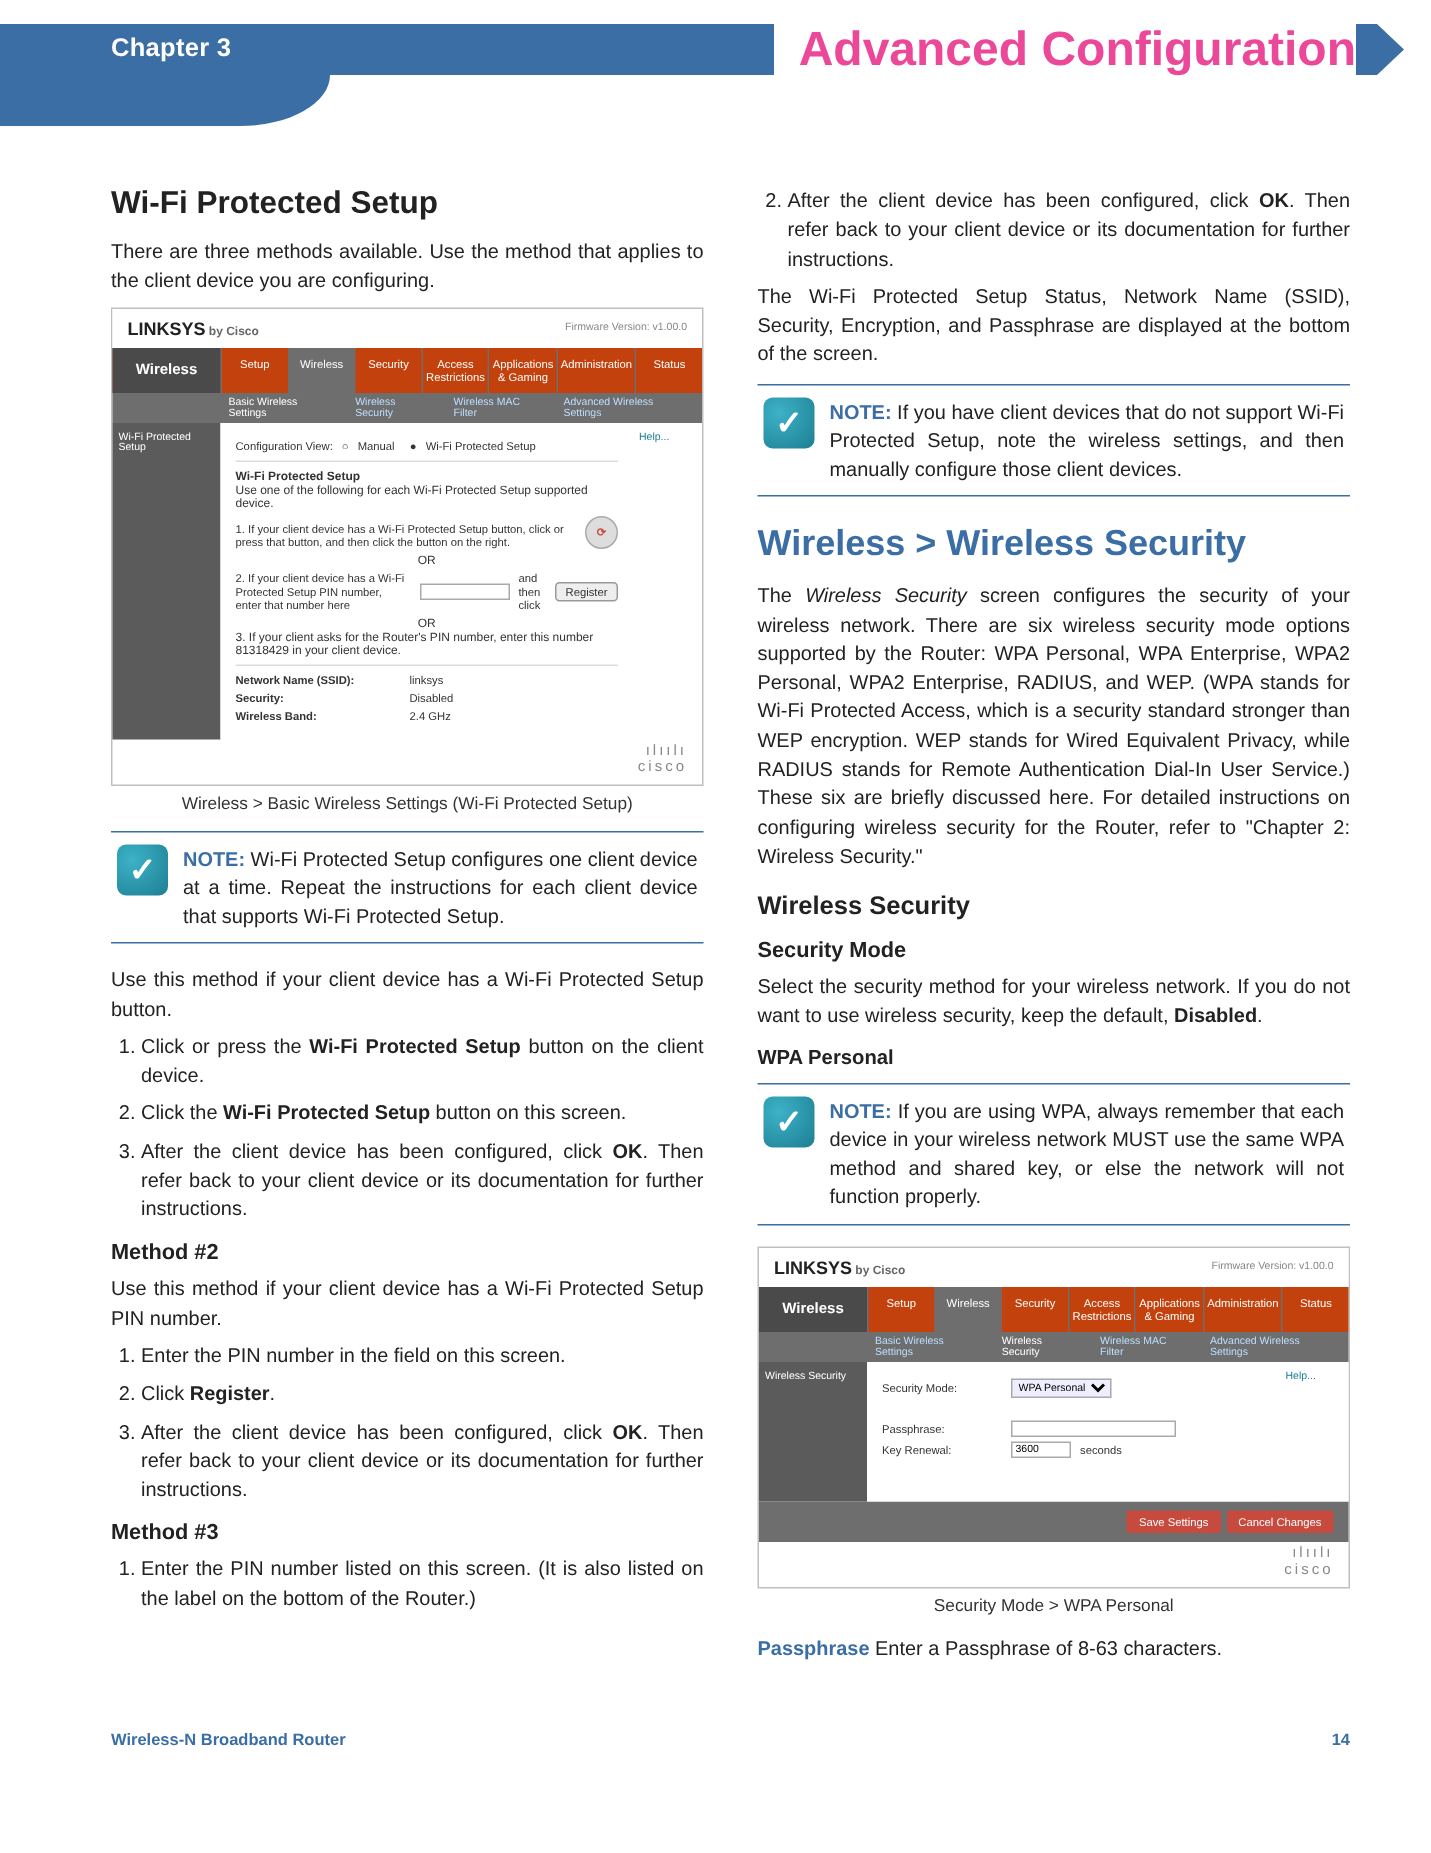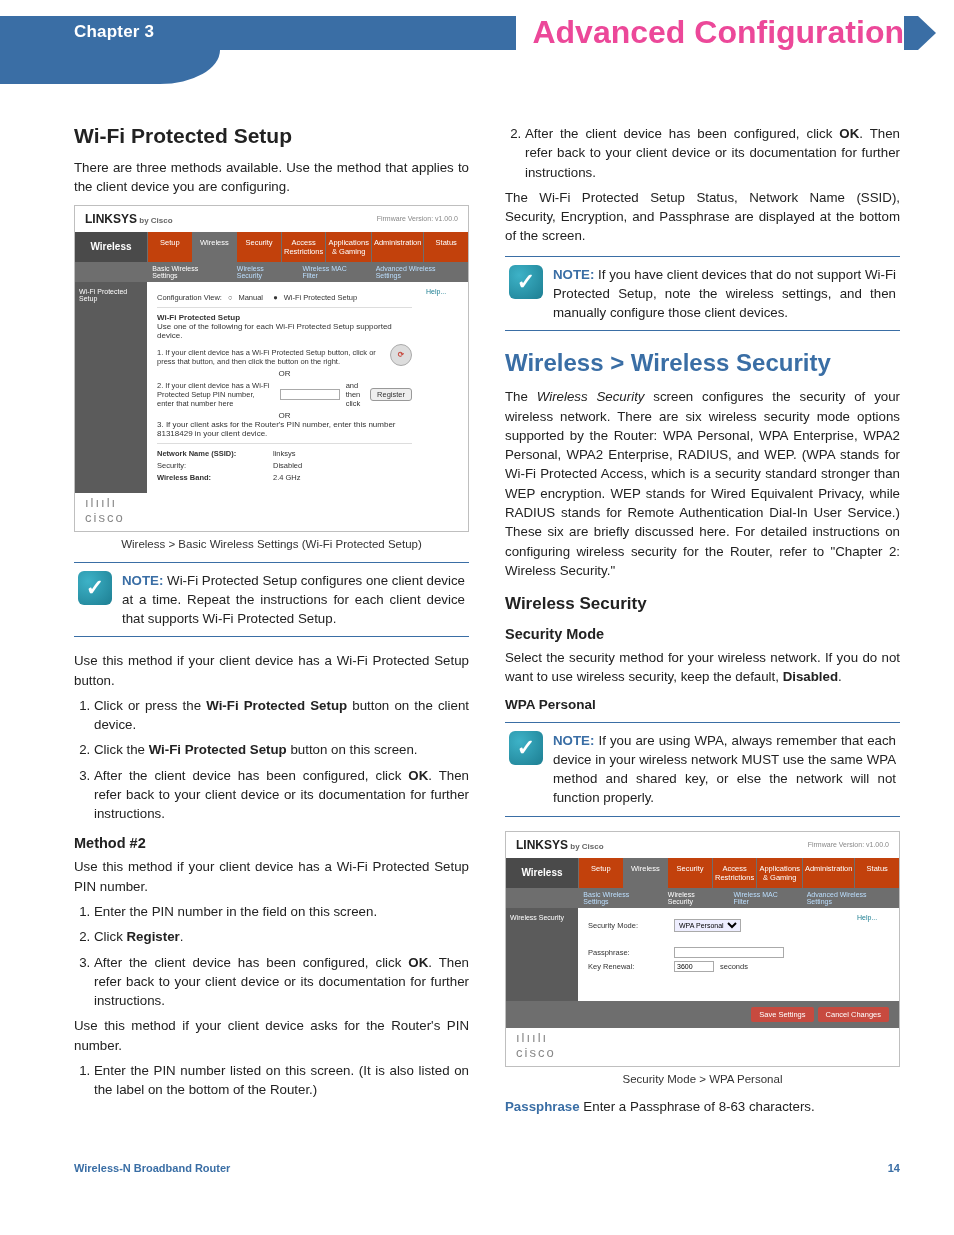--- a/index.html
+++ b/index.html
@@ -88,21 +88,21 @@
   .router .subtabs .st.active{color:#fff;}
   .router .body{ display:flex;}
   .router .body .labelcol{ width:72px; background:#5b5b5b; color:#fff; font-size:7px;
     padding:6px 4px;}
   .router .body .content{ flex:1; padding:8px 10px; background:#fff;}
   .router .body .help{ width:46px; background:#fff; color:#1d7e92; font-size:7px; padding:6px 4px;}
   .router hr{border:none;border-top:1px solid #ddd;margin:5px 0;}
   .router .foot{ display:flex; justify-content:flex-end; align-items:center; gap:4px;
     background:#6e6e6e; padding:6px 10px;}
   .router .foot .btn{ background:#c74a3f; color:#fff; font-size:7.5px; padding:3px 8px; border-radius:2px;}
-  .router .cisco{ text-align:left; color:#888; font-size:13px; letter-spacing:2px; padding:2px 10px 6px;}
+  .router .cisco{ text-align:right; color:#888; font-size:10px; letter-spacing:2px; padding:2px 10px 6px;}
   .router .row2{display:flex;gap:6px;align-items:center;font-size:7.5px;margin:3px 0;}
   .router input[type=text]{border:1px solid #aaa;height:11px;width:60px;font-size:7px;padding:0 2px;}
   .router select{border:1px solid #aaa;height:13px;font-size:7px;background:#eef;}
   .router .pill{display:inline-block;border:1px solid #999;border-radius:3px;padding:1px 6px;background:#eee;}
   .router .wps{width:22px;height:22px;border-radius:50%;background:#ddd;border:1px solid #aaa;
     display:inline-flex;align-items:center;justify-content:center;color:#c74a3f;font-weight:700;}
 
   
   .pagefoot{ display:flex; justify-content:space-between; padding: 40px 54px 0 74px;
     font-size:11px; font-weight:700; color:#3a6ea5;}
@@ -162,21 +162,21 @@
             <div style="text-align:center">OR</div>
             <div class="row2"><span>2. If your client device has a Wi-Fi Protected Setup PIN number, enter that number here</span> <input type="text" style=""> and then click <span class="pill">Register</span></div>
             <div style="text-align:center">OR</div>
             <div>3. If your client asks for the Router's PIN number, enter this number 81318429 in your client device.</div>
             <hr>
             <div class="row2">
                 <div style="width:110px;font-weight:700">Network Name (SSID):</div>
                 <div>linksys</div>
               </div>
             <div class="row2">
-                <div style="width:110px;font-weight:400">Security:</div>
+                <div style="width:110px;font-weight:700">Security:</div>
                 <div>Disabled</div>
               </div>
             <div class="row2">
                 <div style="width:110px;font-weight:700">Wireless Band:</div>
                 <div>2.4 GHz</div>
               </div>
           </div>
           <div class="help">Help...</div>
         </div>
         <div class="cisco">ılıılı<br><span>cisco</span></div>
@@ -196,21 +196,21 @@
       </ol>
 
       <h4>Method #2</h4>
       <p>Use this method if your client device has a Wi-Fi Protected Setup PIN number.</p>
       <ol>
         <li>Enter the PIN number in the field on this screen.</li>
         <li><span>Click </span><strong>Register</strong><span>.</span></li>
         <li><span>After the client device has been configured, click </span><strong>OK</strong><span>. Then refer back to your client device or its documentation for further instructions.</span></li>
       </ol>
 
-      <p>Use this method if your client device asks for the Router's PIN number.</p>
+      <h4>Method #3</h4>
       <ol>
         <li>Enter the PIN number listed on this screen. (It is also listed on the label on the bottom of the Router.)</li>
       </ol>
     </div>
 
     <div class="col">
       <ol start="2">
         <li><span>After the client device has been configured, click </span><strong>OK</strong><span>. Then refer back to your client device or its documentation for further instructions.</span></li>
       </ol>
       <p>The Wi-Fi Protected Setup Status, Network Name (SSID), Security, Encryption, and Passphrase are displayed at the bottom of the screen.</p>

